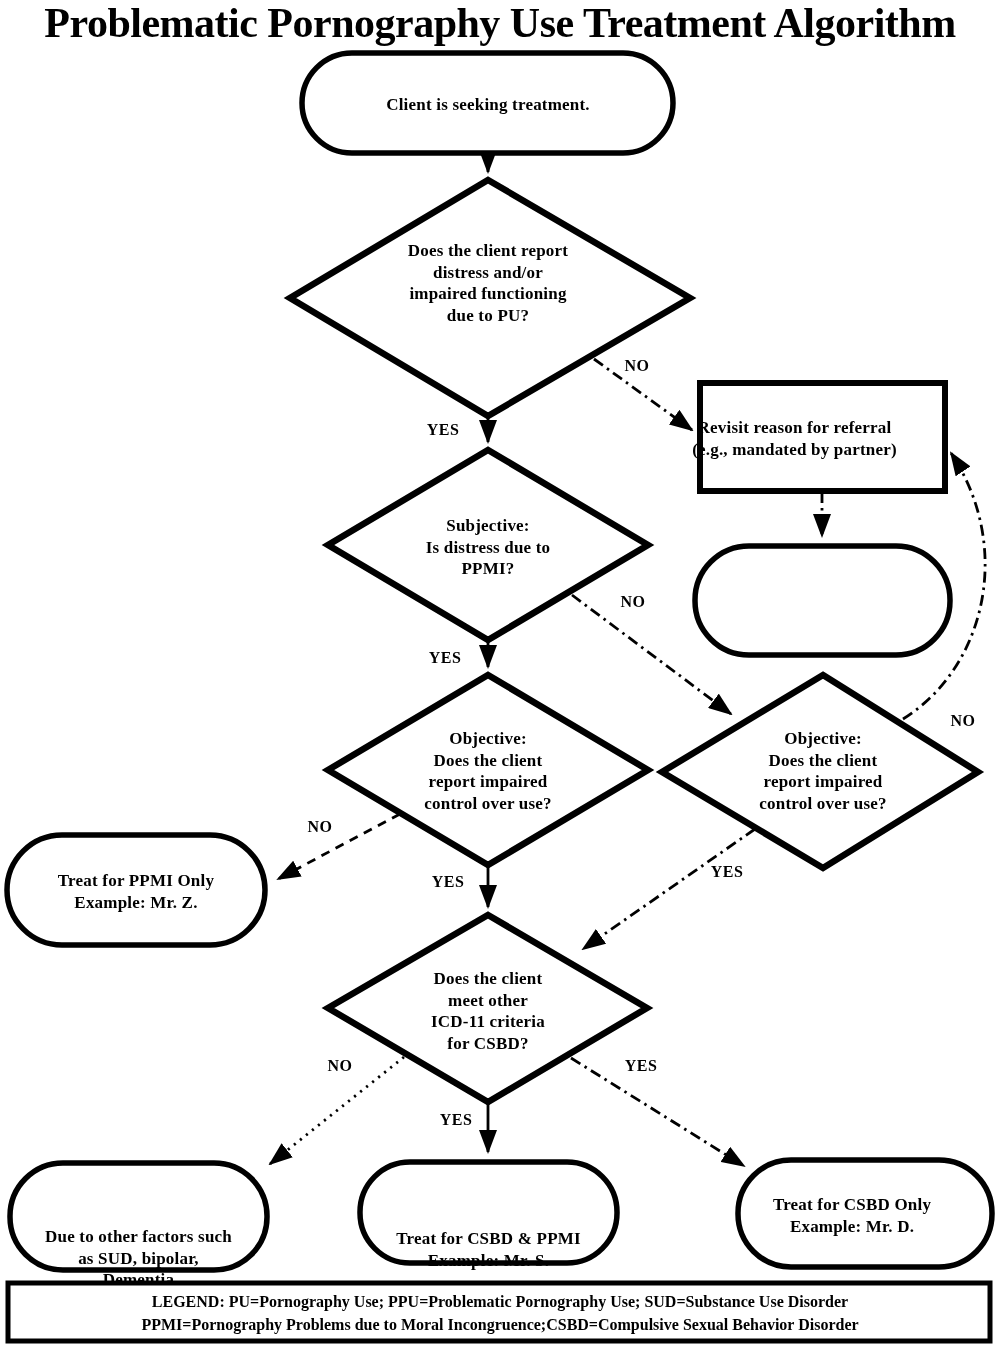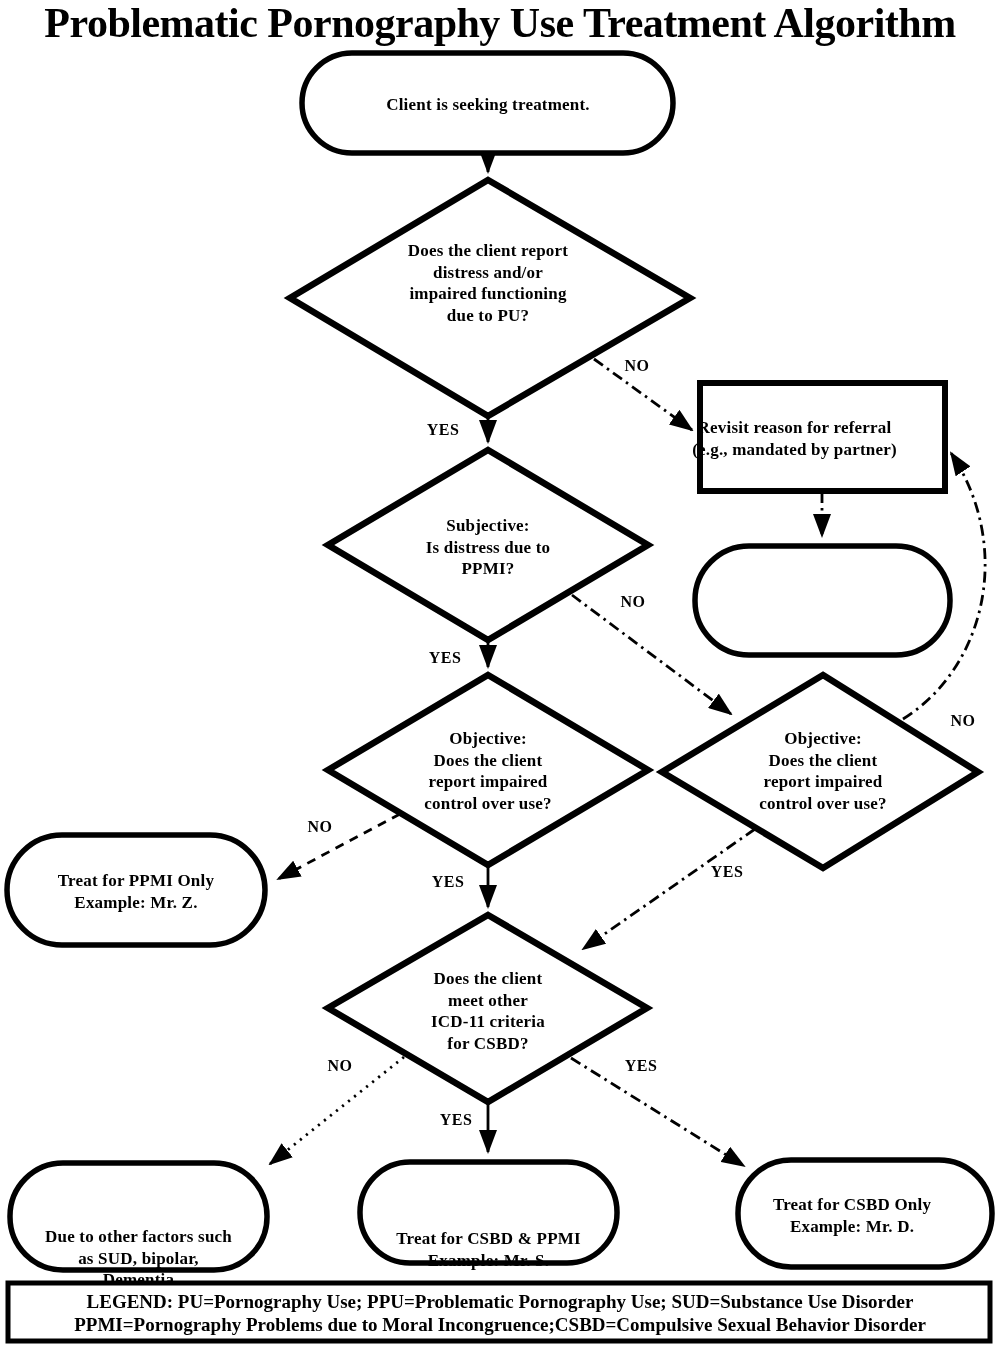--- a/index.html
+++ b/index.html
@@ -25,21 +25,21 @@
   .edge-label{
     position:absolute;width:64px;text-align:center;font-weight:bold;
     font-size:16px;line-height:26px;letter-spacing:.5px;
   }
   #title{
     position:absolute;left:0;top:0;width:1000px;text-align:center;
     font-weight:bold;font-size:42px;line-height:46px;letter-spacing:-0.5px;
   }
   #legend-text{
     position:absolute;left:20px;top:1291px;width:960px;text-align:center;
-    font-weight:bold;font-size:19px;line-height:22.5px;
+    font-weight:bold;font-size:16px;line-height:22.5px;
   }
 </style>
 </head>
 <body>
 
 <div id="stage">
 
   <svg id="flow-svg" viewBox="0 0 1000 1345" xmlns="http://www.w3.org/2000/svg">
     <defs>
       <marker id="ah" viewBox="0 0 12 9" refX="11" refY="4.5" markerWidth="24" markerHeight="18" orient="auto" markerUnits="userSpaceOnUse">

